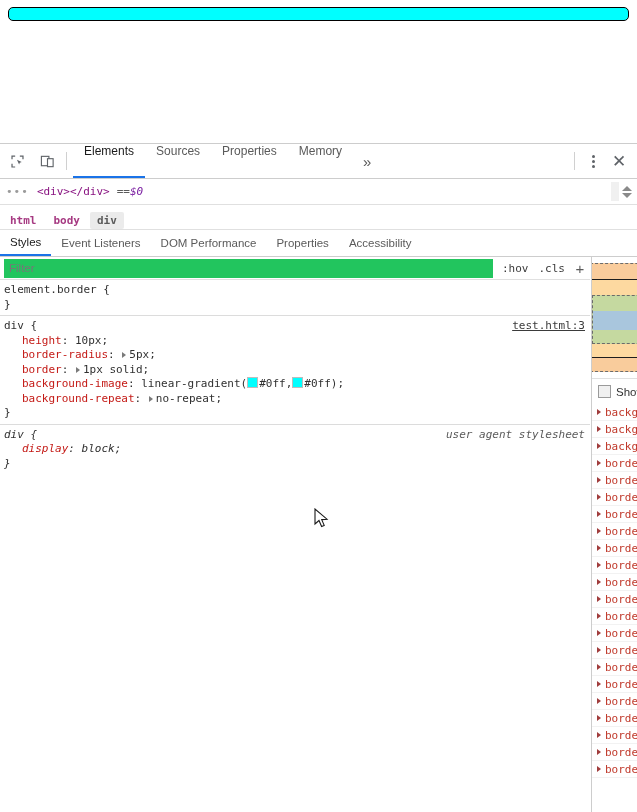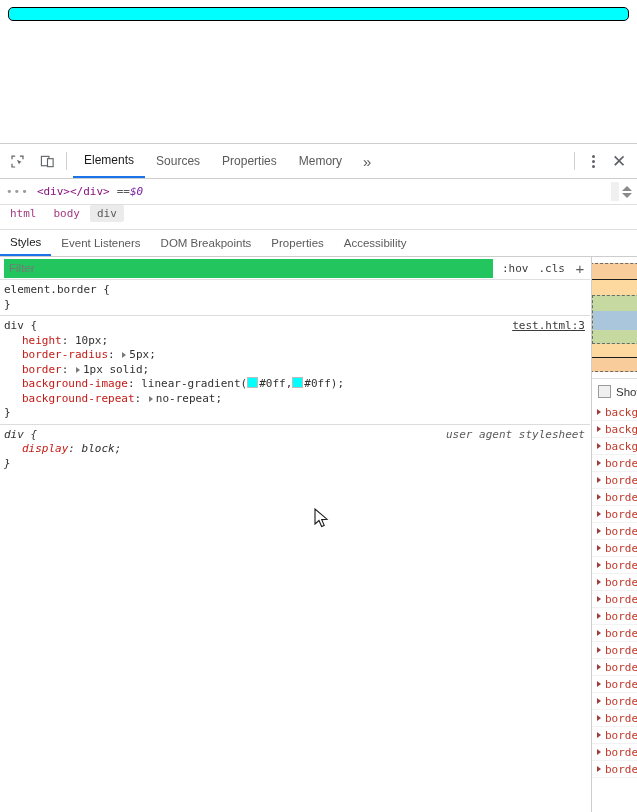--- a/index.html
+++ b/index.html
@@ -45,21 +45,21 @@
     width: 26px; height: 26px; margin-left: 4px;
     display: flex; align-items: center; justify-content: center;
     cursor: pointer;
   }
   .tool-icon svg { display: block; }
   .tb-sep {
     width: 1px; height: 18px; background: #d0d0d0; margin: 0 6px;
   }
   .tabs { display: flex; align-items: stretch; height: 34px; }
   .tab {
-    display: flex; align-items: center; padding: 0 11px; height: 34px;
+    display: flex; padding: 0 11px; height: 34px;
     font-size: 12px; color: #5a5a5a; cursor: pointer; white-space: nowrap;
     box-sizing: border-box;
   }
   .tab.active { color: #1a1a1a; border-bottom: 2px solid #1a73e8; }
   .tab-more {
     display: flex; align-items: center; justify-content: center;
     width: 28px; height: 34px; font-size: 15px; color: #5a5a5a; cursor: pointer;
   }
   .tb-right {
     position: absolute; right: 0; top: 0; height: 34px;
@@ -94,22 +94,22 @@
   }
   .scroll-arrows .ar { width: 0; height: 0; border-left: 5px solid transparent; border-right: 5px solid transparent; }
   .scroll-arrows .up { border-bottom: 5px solid #8a8a8a; margin-bottom: 2px; }
   .scroll-arrows .dn { border-top: 5px solid #8a8a8a; }
   .dom-scrollstub {
     position: absolute; right: 18px; top: 3px; width: 8px; height: 19px; background: #f0f0f0;
   }
 
   
   .crumbs {
-    height: 24px; width: 637px; display: flex; align-items: flex-start;
-    border-bottom: 1px solid #e0e0e0; background: #ffffff;
+    height: 24px; width: 637px; display: flex; align-items: flex-end;
+    border-bottom: 1px solid #e0e0e0; background: #ffffff; font-weight: bold;
   }
   .crumb {
     font-family: "DejaVu Sans Mono", monospace; font-size: 11px;
     color: #a63a82; padding: 2px 7px; margin-left: 3px; cursor: pointer;
     border-radius: 2px;
   }
   .crumb.selected { background: #ebebeb; color: #5a5a5a; }
 
   
   .pane-tabs {
@@ -303,21 +303,21 @@
     </div>
 
     <div class="pane-tabs">
       <div class="ptab active">
           <span>Styles</span>
         </div>
       <div class="ptab">
           <span>Event Listeners</span>
         </div>
       <div class="ptab">
-          <span>DOM Breakpoints</span>
+          <span>DOM Performance</span>
         </div>
       <div class="ptab">
           <span>Properties</span>
         </div>
       <div class="ptab">
           <span>Accessibility</span>
         </div>
     </div>
 
     <div class="pane-body">

